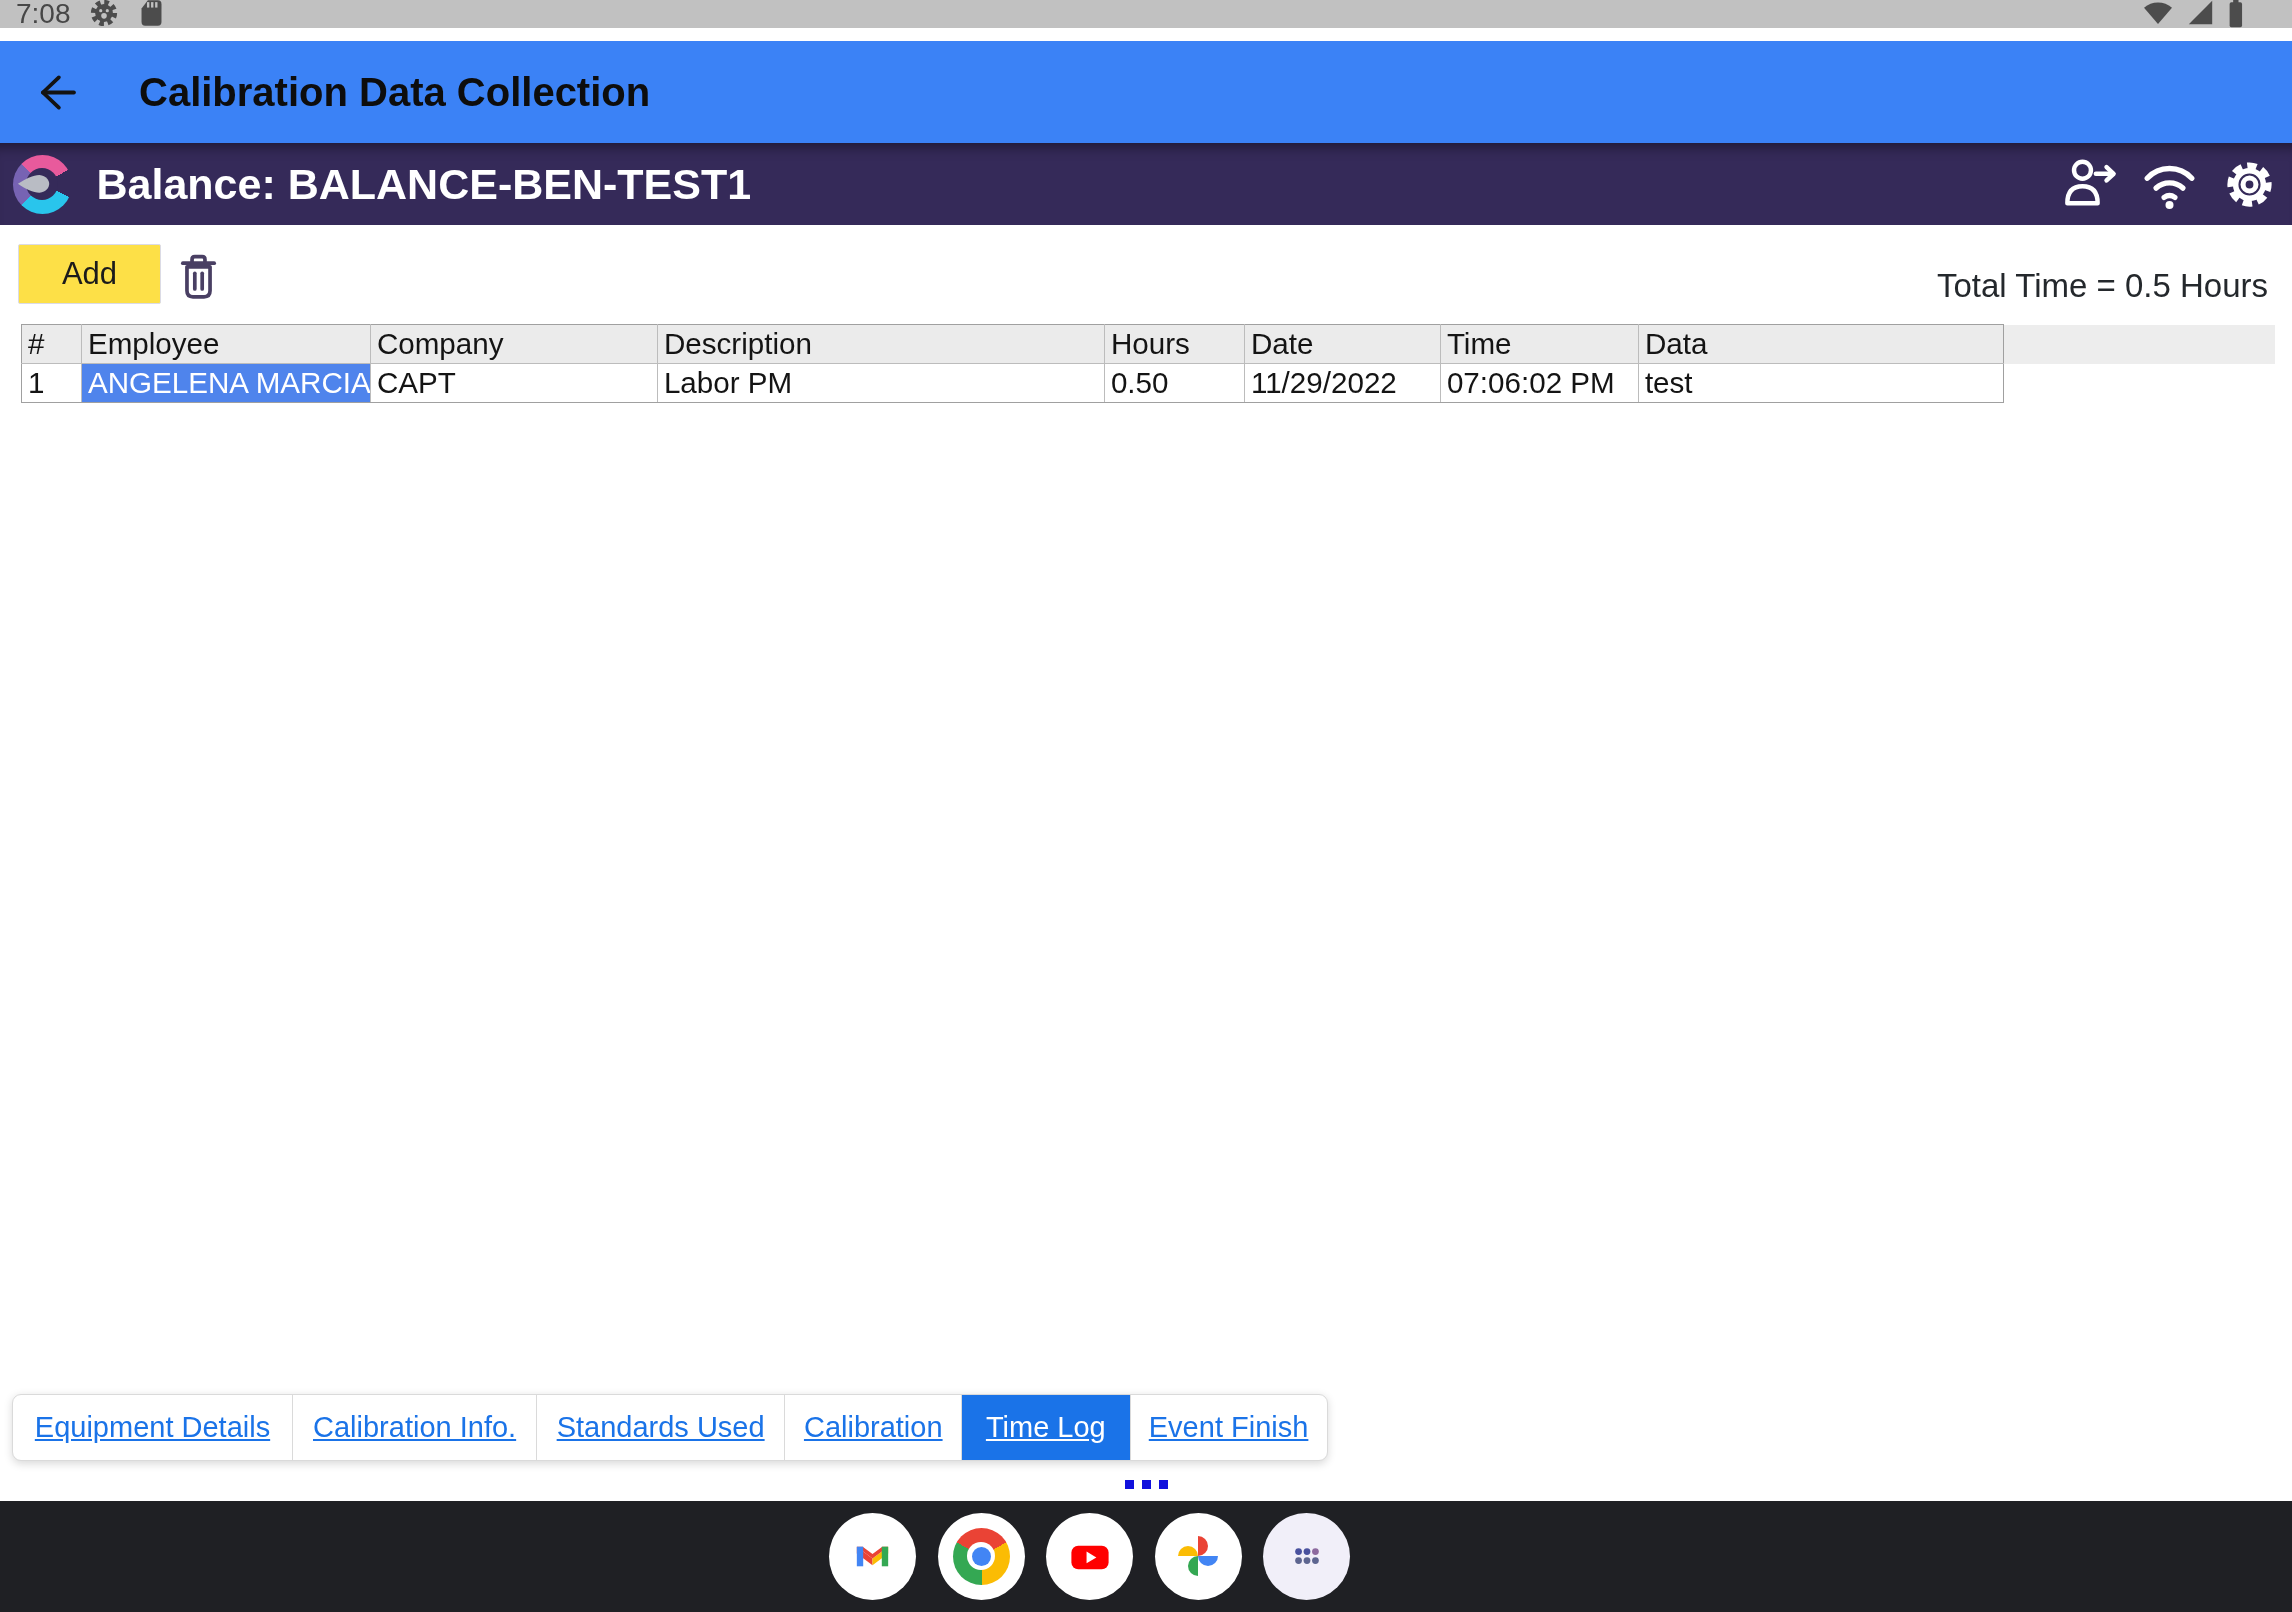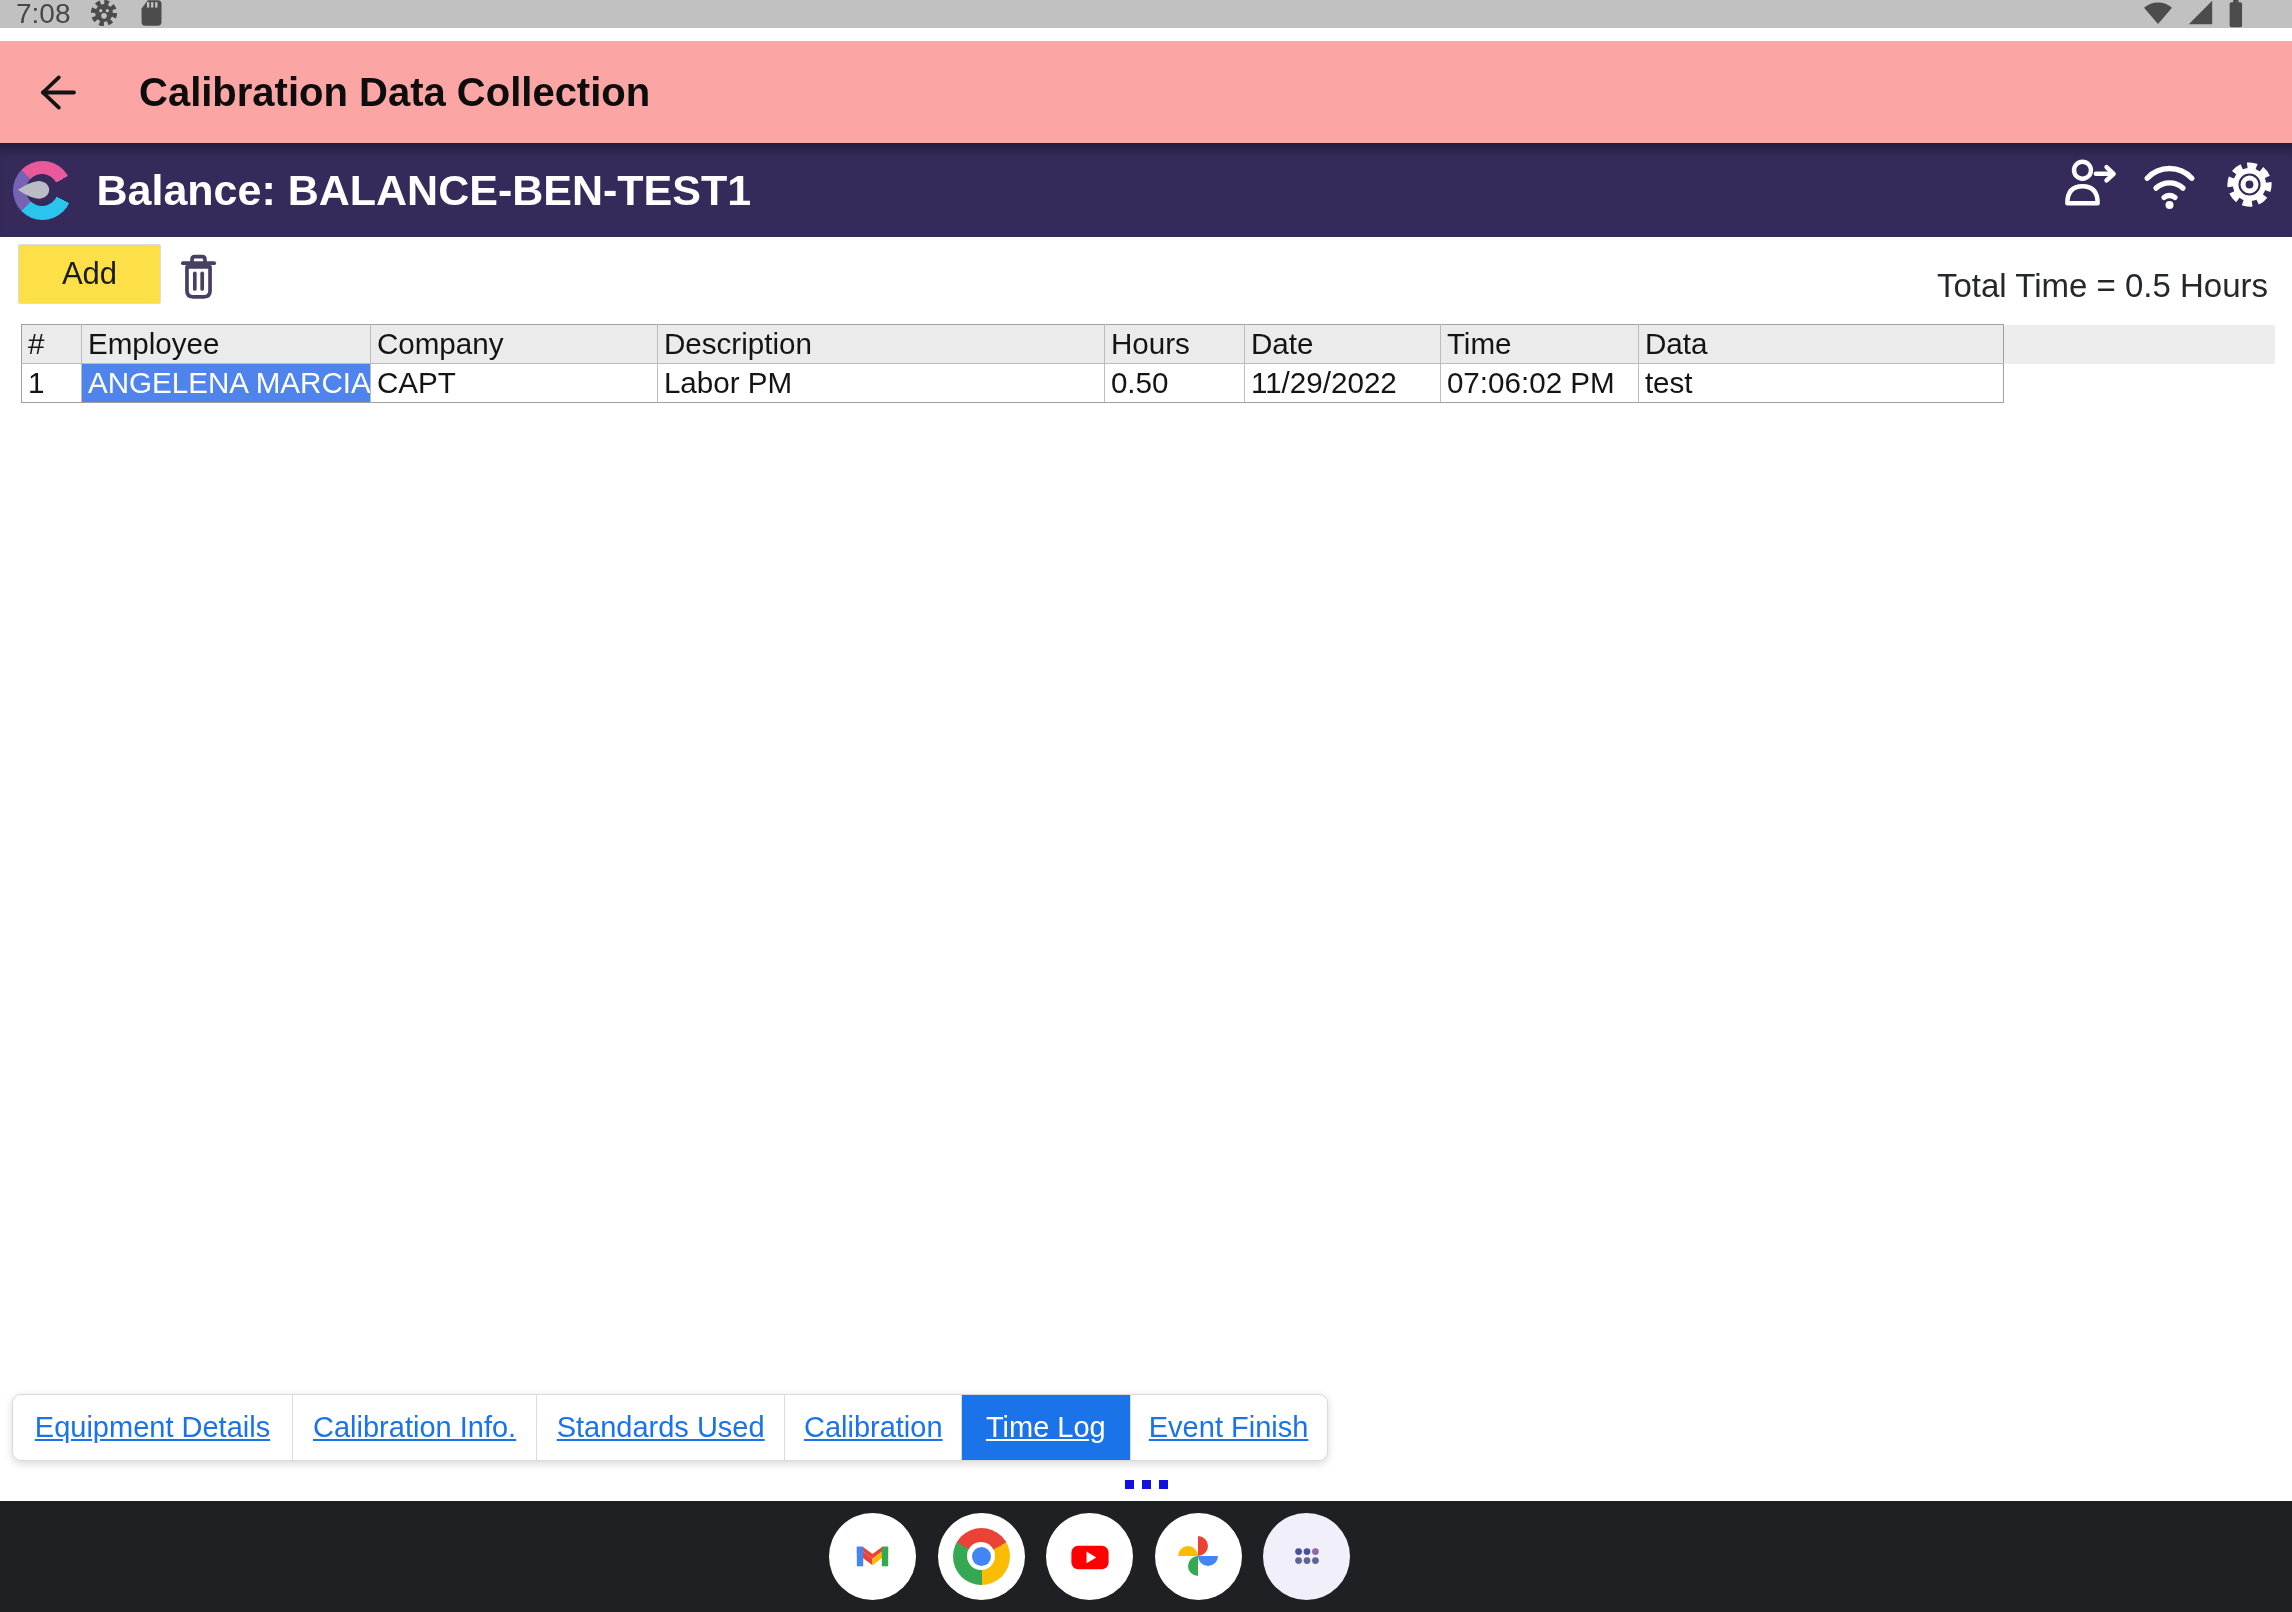--- a/index.html
+++ b/index.html
@@ -9,26 +9,26 @@
 
   
   .status-bar { position:absolute; left:0; top:0; width:2293px; height:28px;
                 background:#c1c1c1; display:flex; justify-content:space-between; align-items:center; }
   .sb-left  { display:flex; align-items:center; gap:18px; padding-left:16px; }
   .sb-right { display:flex; align-items:center; gap:12.5px; padding-right:47px; }
   .sb-time  { font-size:28px; color:#474747; }
 
   
   .app-bar { position:absolute; left:0; top:41px; width:2293px; height:102px;
-             background:#fca5a5; display:flex; align-items:center; }
+             background:#3b82f6; display:flex; align-items:center; }
   .back-btn { margin-left:30px; width:50px; height:50px; display:flex; align-items:center; justify-content:center; cursor:pointer; }
   .app-title { margin-left:59px; font-size:40px; font-weight:700; color:#0d0d0d; }
 
   
-  .device-bar { position:absolute; left:0; top:143px; width:2293px; height:94px;
+  .device-bar { position:absolute; left:0; top:143px; width:2293px; height:82px;
                 background:#352a59; display:flex; align-items:center;
                 box-shadow: inset 0 14.3px 12.5px -10.7px rgba(0,0,0,.45); }
   .logo { position:relative; width:59px; height:59px; margin-left:12.5px; border-radius:50%;
           background: conic-gradient(#e85a9c 0 60deg, #352a59 60deg 115deg, #29c5ec 115deg 225deg,
                                      #7763b3 225deg 315deg, #e85a9c 315deg); }
   .logo::after { content:''; position:absolute; inset:13.4px; border-radius:50%; background:#352a59; }
   .logo svg { position:absolute; left:4.5px; top:19.7px; z-index:2; }
   .device-title { margin-left:25px; font-size:43px; font-weight:700; color:#ffffff; }
   .device-icons { position:absolute; right:14.3px; top:0; height:82px; display:flex; gap:21.5px; align-items:center; }
   .hdr-icon { display:flex; align-items:center; justify-content:center; cursor:pointer; }

